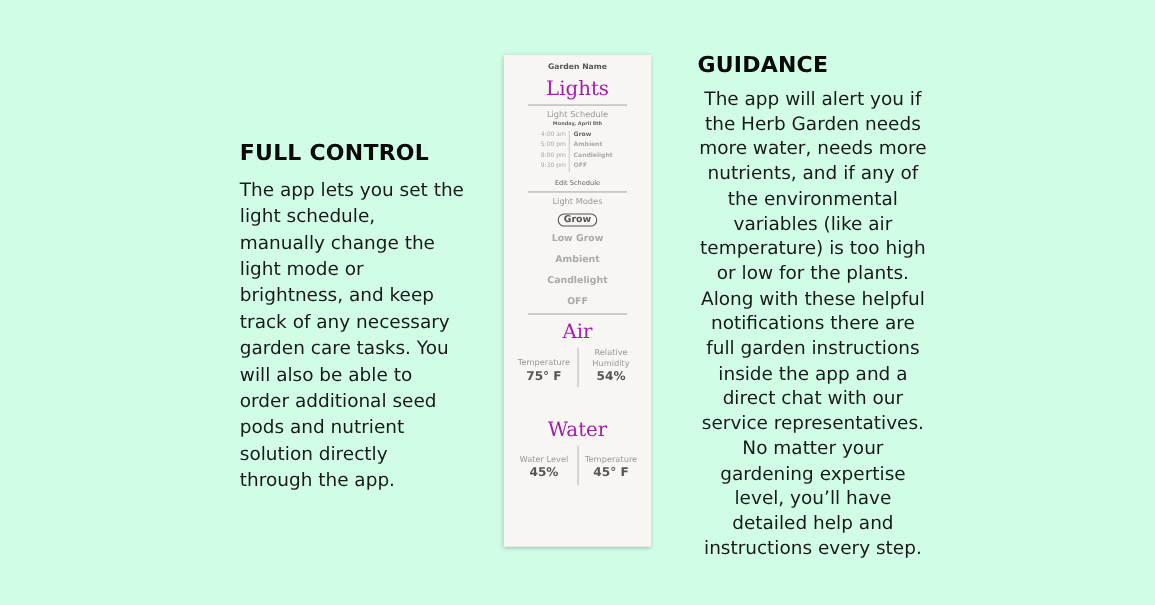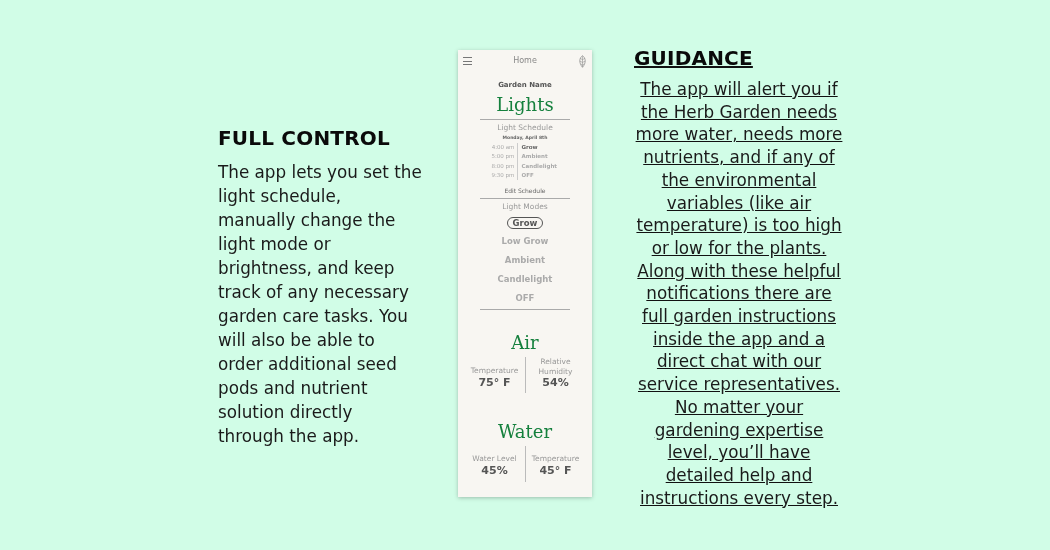--- a/index.html
+++ b/index.html
@@ -20,40 +20,40 @@
   }
   .col p {
     font-family: "DejaVu Sans", sans-serif;
     font-size: 16.5px;
     line-height: 24px;
     color: #1a1a1a;
     margin-top: 10px;
   }
   #left { left: 218px; top: 126px; width: 205px; }
   #left p { line-height: 24px; font-size: 16.8px; }
-  #right { left: 634px; top: 46px; width: 210px; text-decoration: underline; }
+  #right { left: 634px; top: 46px; width: 210px; }
   #right p { line-height: 22.7px; font-size: 16.8px; margin-top: 8px; text-align: center; }
 
   .phone {
     position: absolute;
     left: 458px; top: 50px;
     width: 134px; height: 447px;
     background: #f8f6f2;
     box-shadow: 0 1px 4px rgba(0,0,0,0.25);
     color: #555;
     text-align: center;
     font-family: "DejaVu Sans", sans-serif;
   }
   .topbar { position: relative; height: 24px; }
   .topbar .menu { position: absolute; left: 5px; top: 7px; width: 9px; }
   .topbar .menu span { display: block; height: 1px; background: #777; margin-bottom: 2.5px; }
   .topbar .title { position: absolute; left: 0; right: 0; top: 6px; font-size: 8px; color: #888; }
   .topbar .leaf { position: absolute; right: 5px; top: 5px; width: 9px; height: 13px; }
   .garden-name { font-size: 7px; font-weight: bold; color: #555; margin-top: 7px; }
-  .serif-title { font-family: "DejaVu Serif", serif; color: #15803d; font-size: 18px; margin-top: 5px; }
+  .serif-title { font-family: "DejaVu Serif", serif; color: #a21caf; font-size: 18px; margin-top: 5px; }
   .divider { width: 90px; height: 1px; background: #aaa; margin: 4px auto 0; }
   .sub { font-size: 7.5px; color: #999; margin-top: 3px; text-align: center; }
   .date { font-size: 4.5px; font-weight: bold; color: #666; margin-top: 3px; }
   .sched { display: flex; justify-content: center; margin-top: 3px; }
   .sched .times { text-align: right; font-size: 5.5px; color: #aaa; line-height: 9.3px; padding-right: 3px; border-right: 1px solid #ccc; }
   .sched .modes { text-align: left; font-size: 5.5px; color: #aaa; font-weight: bold; line-height: 9.3px; padding-left: 3px; width: 40px; }
   .sched .modes div:first-child { color: #666; }
   .edit { font-size: 6px; color: #666; margin-top: 7px; }
   .modes-list .m { font-size: 8.5px; font-weight: bold; color: #aaa; margin-top: 9px; }
   .modes-list .m.active {
@@ -68,32 +68,20 @@
 </style>
 </head>
 <body>
 
 <div class="col" id="left">
   <h2>FULL CONTROL</h2>
   <p>The app lets you set the light schedule, manually change the light mode or brightness, and keep track of any necessary garden care tasks. You will also be able to order additional seed pods and nutrient solution directly through the app.</p>
 </div>
 
 <div class="phone">
-  <div class="topbar">
-    <div class="menu">
-        <span></span>
-        <span></span>
-        <span></span>
-      </div>
-    <div class="title">Home</div>
-    <svg class="leaf" viewBox="0 0 10 14">
-      <path d="M5 0.5 C8.5 3 9.5 8 5 13.5 C0.5 8 1.5 3 5 0.5 Z" fill="none" stroke="#888" stroke-width="0.8"></path>
-      <path d="M5 1 L5 13 M5 5 L2.5 3.5 M5 5 L7.5 3.5 M5 8 L2 6.5 M5 8 L8 6.5 M5 11 L3 9.5 M5 11 L7 9.5" stroke="#888" stroke-width="0.6" fill="none"></path>
-    </svg>
-  </div>
 
   <div class="garden-name">Garden Name</div>
   <div class="serif-title">Lights</div>
   <div class="divider"></div>
   <div class="sub">Light Schedule</div>
   <div class="date">Monday, April 8th</div>
   <div class="sched">
     <div class="times">
       <div>4:00 am</div>
       <div>5:00 pm</div>
@@ -112,21 +100,21 @@
   <div class="sub">Light Modes</div>
   <div class="modes-list">
     <div><span class="m active">Grow</span></div>
     <div class="m" style="margin-top:6px">Low Grow</div>
     <div class="m">Ambient</div>
     <div class="m">Candlelight</div>
     <div class="m">OFF</div>
   </div>
   <div class="divider" style="margin-top:6px"></div>
 
-  <div class="serif-title" style="margin-top:22px">Air</div>
+  <div class="serif-title" style="margin-top:5px">Air</div>
   <div class="stats">
     <div class="cell" style="padding-top:9px">
       <div class="label">Temperature</div>
       <div class="val">75° F</div>
     </div>
     <div class="sep" style="height:36px"></div>
     <div class="cell">
       <div class="label">Relative</div>
       <div class="label">Humidity</div>
       <div class="val">54%</div>

